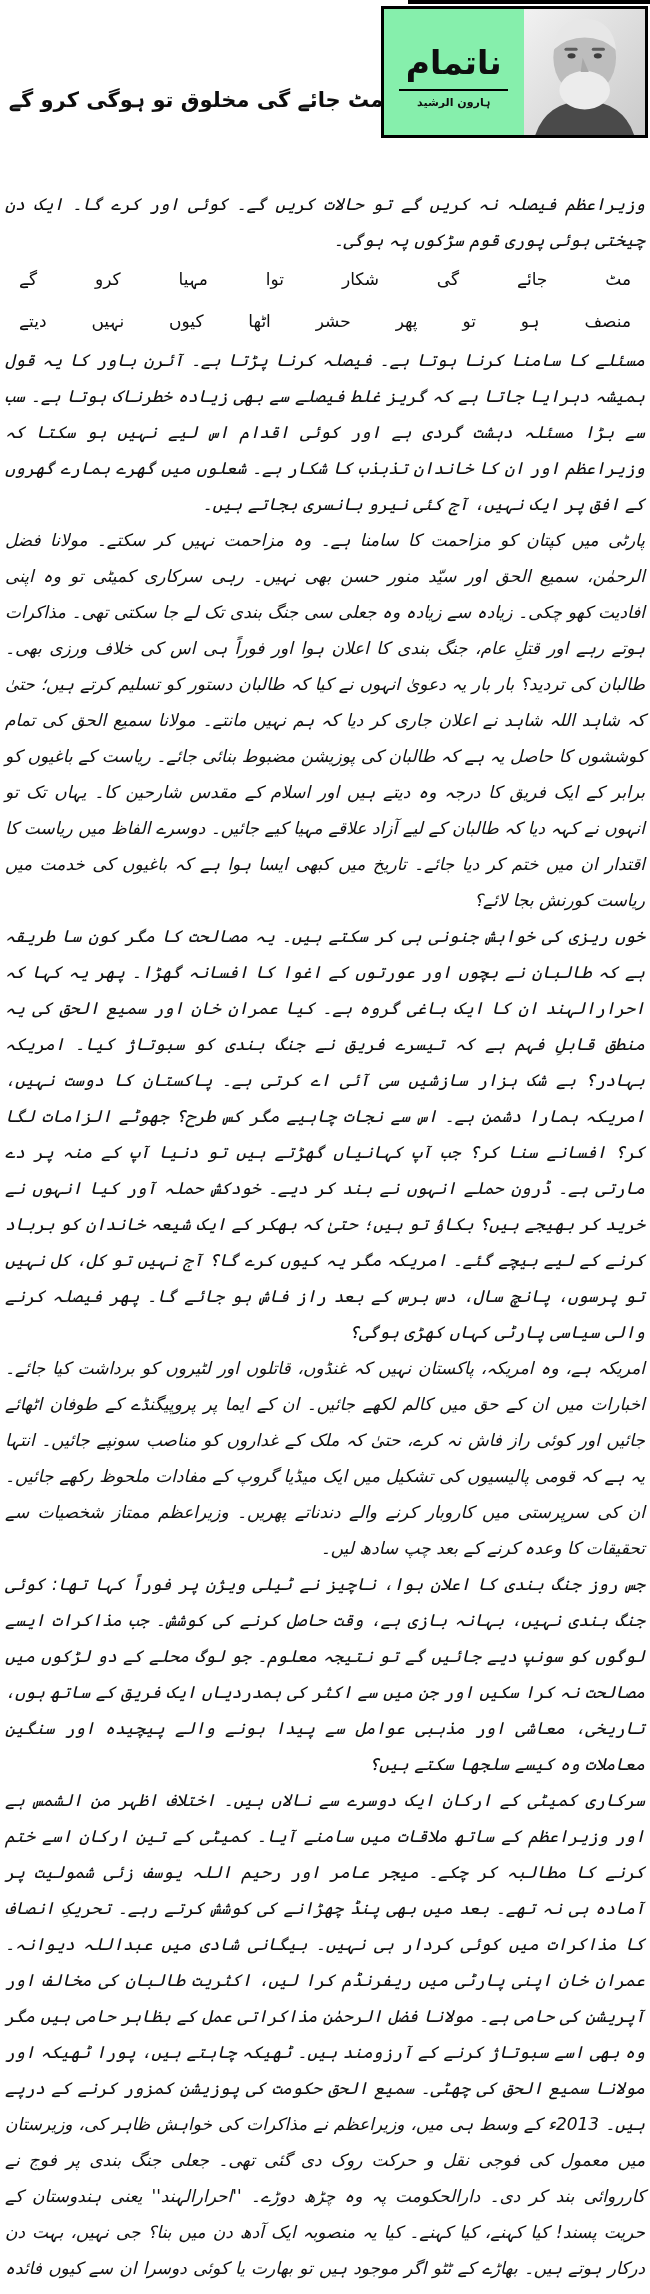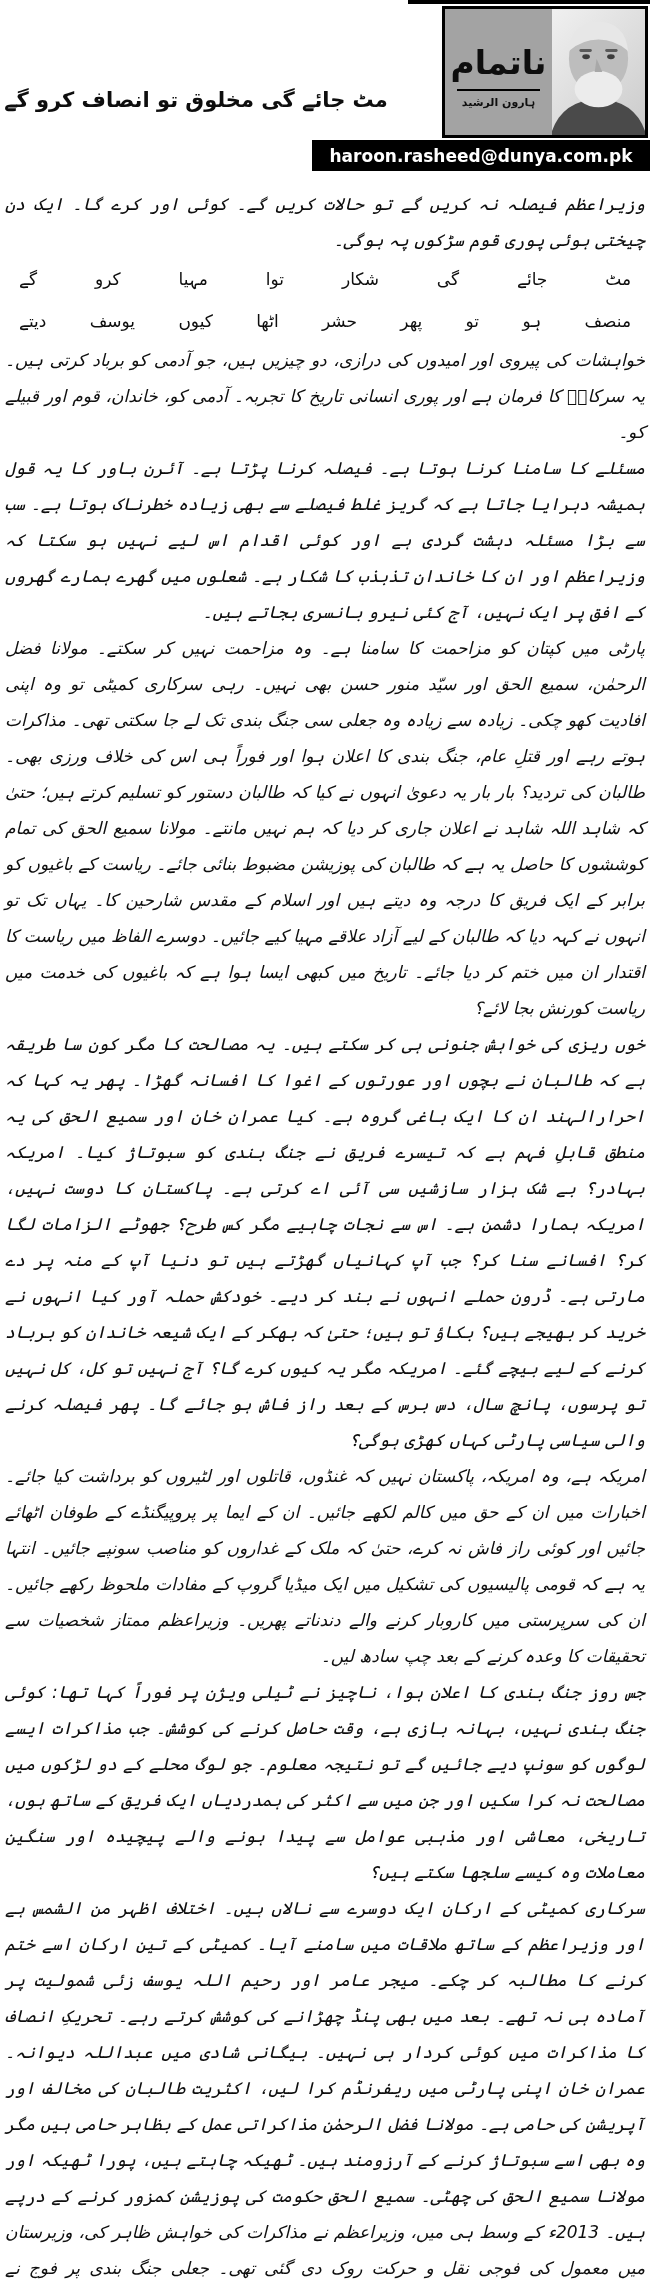--- a/index.html
+++ b/index.html
@@ -2,22 +2,22 @@
 <html lang="ur"><head>
 <meta charset="utf-8">
 <style>
   html,body{margin:0;padding:0;background:#fff;}
   .page{width:650px;height:2294px;overflow:hidden;position:relative;background:#fff;color:#0e0e0e;}
   .urdu{direction:rtl;font-family:"DejaVu Sans",sans-serif;}
 
   
   .header{position:relative;height:184px;}
   .top-rule{position:absolute;top:0;right:0;width:242px;height:4px;background:#000;}
-  .masthead-box{position:absolute;top:6px;right:2px;width:206px;height:132px;border:3px solid #000;
-                background:#a3a3a3;display:flex;box-sizing:border-box;}
+  .masthead-box{position:absolute;top:6px;right:2px;width:267px;height:132px;border:3px solid #000;
+                background:#86efac;display:flex;box-sizing:border-box;}
   .mast-text{flex:1.15;display:flex;flex-direction:column;align-items:center;justify-content:center;padding-top:10px;}
   .column-title{font-size:33px;font-weight:bold;line-height:1.1;}
   .mast-divider{width:78%;border-top:2px solid #000;margin:7px 0 5px 0;}
   .author-name{font-size:11px;font-weight:bold;}
   .mast-photo{flex:1;overflow:hidden;}
   .mast-photo svg{display:block;width:100%;height:100%;}
   .email-bar{position:absolute;top:140px;right:0;width:338px;height:31px;background:#000;color:#fff;
              display:flex;align-items:center;justify-content:center;
              font-family:"DejaVu Sans",sans-serif;font-weight:bold;font-size:17px;direction:ltr;}
   .article-title{position:absolute;top:88px;left:0;width:392px;margin:0;text-align:center;
@@ -58,23 +58,22 @@
           <ellipse cx="60" cy="84" rx="25" ry="19" fill="#ececec"></ellipse>
           <rect x="40" y="42" width="13" height="3" rx="1.5" fill="#5a5a5a"></rect>
           <rect x="67" y="42" width="13" height="3" rx="1.5" fill="#5a5a5a"></rect>
           <ellipse cx="47" cy="50" rx="4" ry="2.6" fill="#3c3c3c"></ellipse>
           <ellipse cx="73" cy="50" rx="4" ry="2.6" fill="#3c3c3c"></ellipse>
           <path d="M58 52 L56 66 L64 66 Z" fill="#a8a8a8"></path>
         </svg>
       </div>
     </div>
 
-    <div class="email-bar">haroon.rasheed@dunya.com.pk</div>
 
-    <h1 class="article-title urdu">مٹ جائے گی مخلوق تو انصاف کرو گے</h1>
+    <h1 class="article-title urdu">مٹ جائے گی مخلوق تو ہوگی کرو گے</h1>
   </div>
 
   <div class="article-body urdu">
       <p class="para">وزیراعظم فیصلہ نہ کریں گے تو حالات کریں گے۔ کوئی اور کرے گا۔ ایک دن چیختی ہوئی پوری قوم سڑکوں پہ ہوگی۔</p>
       <div class="verse">
         <span>مٹ</span>
         <span>جائے</span>
         <span>گی</span>
         <span>شکار</span>
         <span>توا</span>
@@ -83,24 +82,23 @@
         <span>گے</span>
       </div>
       <div class="verse">
         <span>منصف</span>
         <span>ہو</span>
         <span>تو</span>
         <span>پھر</span>
         <span>حشر</span>
         <span>اٹھا</span>
         <span>کیوں</span>
-        <span>یوسف</span>
+        <span>نہیں</span>
         <span>دیتے</span>
       </div>
-      <p class="para">خواہشات کی پیروی اور امیدوں کی درازی، دو چیزیں ہیں، جو آدمی کو برباد کرتی ہیں۔ یہ سرکارؐ کا فرمان ہے اور پوری انسانی تاریخ کا تجربہ۔ آدمی کو، خاندان، قوم اور قبیلے کو۔</p>
       <p class="para">مسئلے کا سامنا کرنا ہوتا ہے۔ فیصلہ کرنا پڑتا ہے۔ آئرن باور کا یہ قول ہمیشہ دہرایا جاتا ہے کہ گریز غلط فیصلے سے بھی زیادہ خطرناک ہوتا ہے۔ سب سے بڑا مسئلہ دہشت گردی ہے اور کوئی اقدام اس لیے نہیں ہو سکتا کہ وزیراعظم اور ان کا خاندان تذبذب کا شکار ہے۔ شعلوں میں گھرے ہمارے گھروں کے افق پر ایک نہیں، آج کئی نیرو بانسری بجاتے ہیں۔</p>
       <p class="para">پارٹی میں کپتان کو مزاحمت کا سامنا ہے۔ وہ مزاحمت نہیں کر سکتے۔ مولانا فضل الرحمٰن، سمیع الحق اور سیّد منور حسن بھی نہیں۔ رہی سرکاری کمیٹی تو وہ اپنی افادیت کھو چکی۔ زیادہ سے زیادہ وہ جعلی سی جنگ بندی تک لے جا سکتی تھی۔ مذاکرات ہوتے رہے اور قتلِ عام، جنگ بندی کا اعلان ہوا اور فوراً ہی اس کی خلاف ورزی بھی۔ طالبان کی تردید؟ بار بار یہ دعویٰ انہوں نے کیا کہ طالبان دستور کو تسلیم کرتے ہیں؛ حتیٰ کہ شاہد اللہ شاہد نے اعلان جاری کر دیا کہ ہم نہیں مانتے۔ مولانا سمیع الحق کی تمام کوششوں کا حاصل یہ ہے کہ طالبان کی پوزیشن مضبوط بنائی جائے۔ ریاست کے باغیوں کو برابر کے ایک فریق کا درجہ وہ دیتے ہیں اور اسلام کے مقدس شارحین کا۔ یہاں تک تو انہوں نے کہہ دیا کہ طالبان کے لیے آزاد علاقے مہیا کیے جائیں۔ دوسرے الفاظ میں ریاست کا اقتدار ان میں ختم کر دیا جائے۔ تاریخ میں کبھی ایسا ہوا ہے کہ باغیوں کی خدمت میں ریاست کورنش بجا لائے؟</p>
       <p class="para">خوں ریزی کی خواہش جنونی ہی کر سکتے ہیں۔ یہ مصالحت کا مگر کون سا طریقہ ہے کہ طالبان نے بچوں اور عورتوں کے اغوا کا افسانہ گھڑا۔ پھر یہ کہا کہ احرارالہند ان کا ایک باغی گروہ ہے۔ کیا عمران خان اور سمیع الحق کی یہ منطق قابلِ فہم ہے کہ تیسرے فریق نے جنگ بندی کو سبوتاژ کیا۔ امریکہ بہادر؟ بے شک ہزار سازشیں سی آئی اے کرتی ہے۔ پاکستان کا دوست نہیں، امریکہ ہمارا دشمن ہے۔ اس سے نجات چاہیے مگر کس طرح؟ جھوٹے الزامات لگا کر؟ افسانے سنا کر؟ جب آپ کہانیاں گھڑتے ہیں تو دنیا آپ کے منہ پر دے مارتی ہے۔ ڈرون حملے انہوں نے بند کر دیے۔ خودکش حملہ آور کیا انہوں نے خرید کر بھیجے ہیں؟ بکاؤ تو ہیں؛ حتیٰ کہ بھکر کے ایک شیعہ خاندان کو برباد کرنے کے لیے بیچے گئے۔ امریکہ مگر یہ کیوں کرے گا؟ آج نہیں تو کل، کل نہیں تو پرسوں، پانچ سال، دس برس کے بعد راز فاش ہو جائے گا۔ پھر فیصلہ کرنے والی سیاسی پارٹی کہاں کھڑی ہوگی؟</p>
       <p class="para">امریکہ ہے، وہ امریکہ، پاکستان نہیں کہ غنڈوں، قاتلوں اور لٹیروں کو برداشت کیا جائے۔ اخبارات میں ان کے حق میں کالم لکھے جائیں۔ ان کے ایما پر پروپیگنڈے کے طوفان اٹھائے جائیں اور کوئی راز فاش نہ کرے، حتیٰ کہ ملک کے غداروں کو مناصب سونپے جائیں۔ انتہا یہ ہے کہ قومی پالیسیوں کی تشکیل میں ایک میڈیا گروپ کے مفادات ملحوظ رکھے جائیں۔ ان کی سرپرستی میں کاروبار کرنے والے دندناتے پھریں۔ وزیراعظم ممتاز شخصیات سے تحقیقات کا وعدہ کرنے کے بعد چپ سادھ لیں۔</p>
       <p class="para">جس روز جنگ بندی کا اعلان ہوا، ناچیز نے ٹیلی ویژن پر فوراً کہا تھا: کوئی جنگ بندی نہیں، بہانہ بازی ہے، وقت حاصل کرنے کی کوشش۔ جب مذاکرات ایسے لوگوں کو سونپ دیے جائیں گے تو نتیجہ معلوم۔ جو لوگ محلے کے دو لڑکوں میں مصالحت نہ کرا سکیں اور جن میں سے اکثر کی ہمدردیاں ایک فریق کے ساتھ ہوں، تاریخی، معاشی اور مذہبی عوامل سے پیدا ہونے والے پیچیدہ اور سنگین معاملات وہ کیسے سلجھا سکتے ہیں؟</p>
       <p class="para">سرکاری کمیٹی کے ارکان ایک دوسرے سے نالاں ہیں۔ اختلاف اظہر من الشمس ہے اور وزیراعظم کے ساتھ ملاقات میں سامنے آیا۔ کمیٹی کے تین ارکان اسے ختم کرنے کا مطالبہ کر چکے۔ میجر عامر اور رحیم اللہ یوسف زئی شمولیت پر آمادہ ہی نہ تھے۔ بعد میں بھی پنڈ چھڑانے کی کوشش کرتے رہے۔ تحریکِ انصاف کا مذاکرات میں کوئی کردار ہی نہیں۔ بیگانی شادی میں عبداللہ دیوانہ۔ عمران خان اپنی پارٹی میں ریفرنڈم کرا لیں، اکثریت طالبان کی مخالف اور آپریشن کی حامی ہے۔ مولانا فضل الرحمٰن مذاکراتی عمل کے بظاہر حامی ہیں مگر وہ بھی اسے سبوتاژ کرنے کے آرزومند ہیں۔ ٹھیکہ چاہتے ہیں، پورا ٹھیکہ اور مولانا سمیع الحق کی چھٹی۔ سمیع الحق حکومت کی پوزیشن کمزور کرنے کے درپے ہیں۔ 2013ء کے وسط ہی میں، وزیراعظم نے مذاکرات کی خواہش ظاہر کی، وزیرستان میں معمول کی فوجی نقل و حرکت روک دی گئی تھی۔ جعلی جنگ بندی پر فوج نے کارروائی بند کر دی۔ دارالحکومت پہ وہ چڑھ دوڑے۔ ''احرارالہند'' یعنی ہندوستان کے حریت پسند! کیا کہنے، کیا کہنے۔ کیا یہ منصوبہ ایک آدھ دن میں بنا؟ جی نہیں، بہت دن درکار ہوتے ہیں۔ بھاڑے کے ٹٹو اگر موجود ہیں تو بھارت یا کوئی دوسرا ان سے کیوں فائدہ نہ اٹھائے۔</p>
       <p class="para">ڈاکٹر شعیب سڈل جون 1995ء میں کراچی پہنچے۔ ڈری سہمی پولیس سے انہوں نے پوچھا تھا: چوہوں کی طرح مرنے کا ارادہ ہے یا آدمیوں کی طرح دادِ شجاعت دینے کا؟ سات ہفتے میں بازی پلٹ گئی۔ جرمنی کا فریڈرک میدانِ جنگ میں اترنے کا ارادہ کر رہا تھا کہ اس کی سپاہ نے گریز کیا۔ گھوڑا موڑتے ہوئے، اس نے پوچھا: Dogs! will you live for ever? کتو! کیا ہمیشہ تم زندہ رہو گے؟ وہ لوٹ کر آئے۔ کنواہ میں بابر نے کہا تھا: یہاں سے کابل تک کتوں کی طرح بھاگتے اور کتوں کی طرح مرتے رہو گے۔ سلطان سنجر علکہ کے میدانِ جنگ سے فرار ہوا تو صلاح الدین نے جتلایا کہ ہمیشہ کی رسوائی اس کے مقدر میں لکھ دی جائے گی۔</p>
     </div>
 
 </div>

